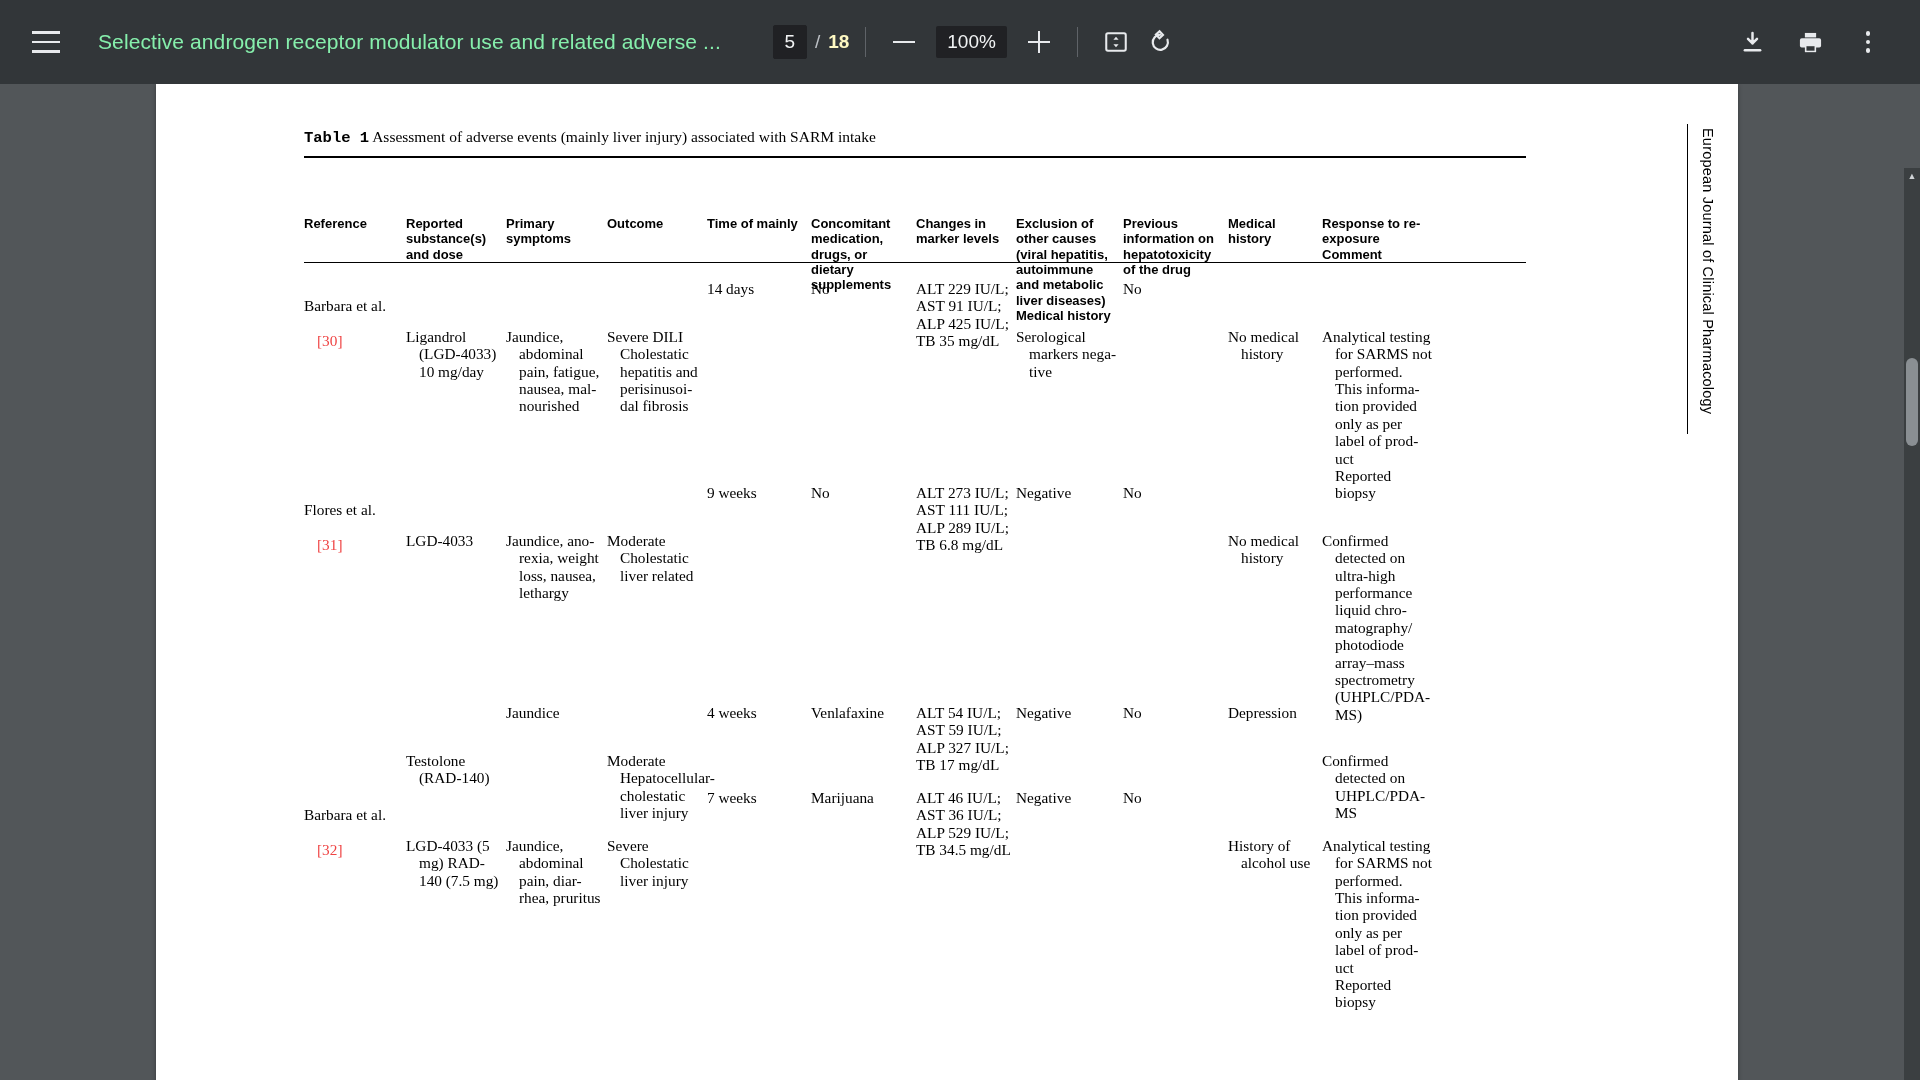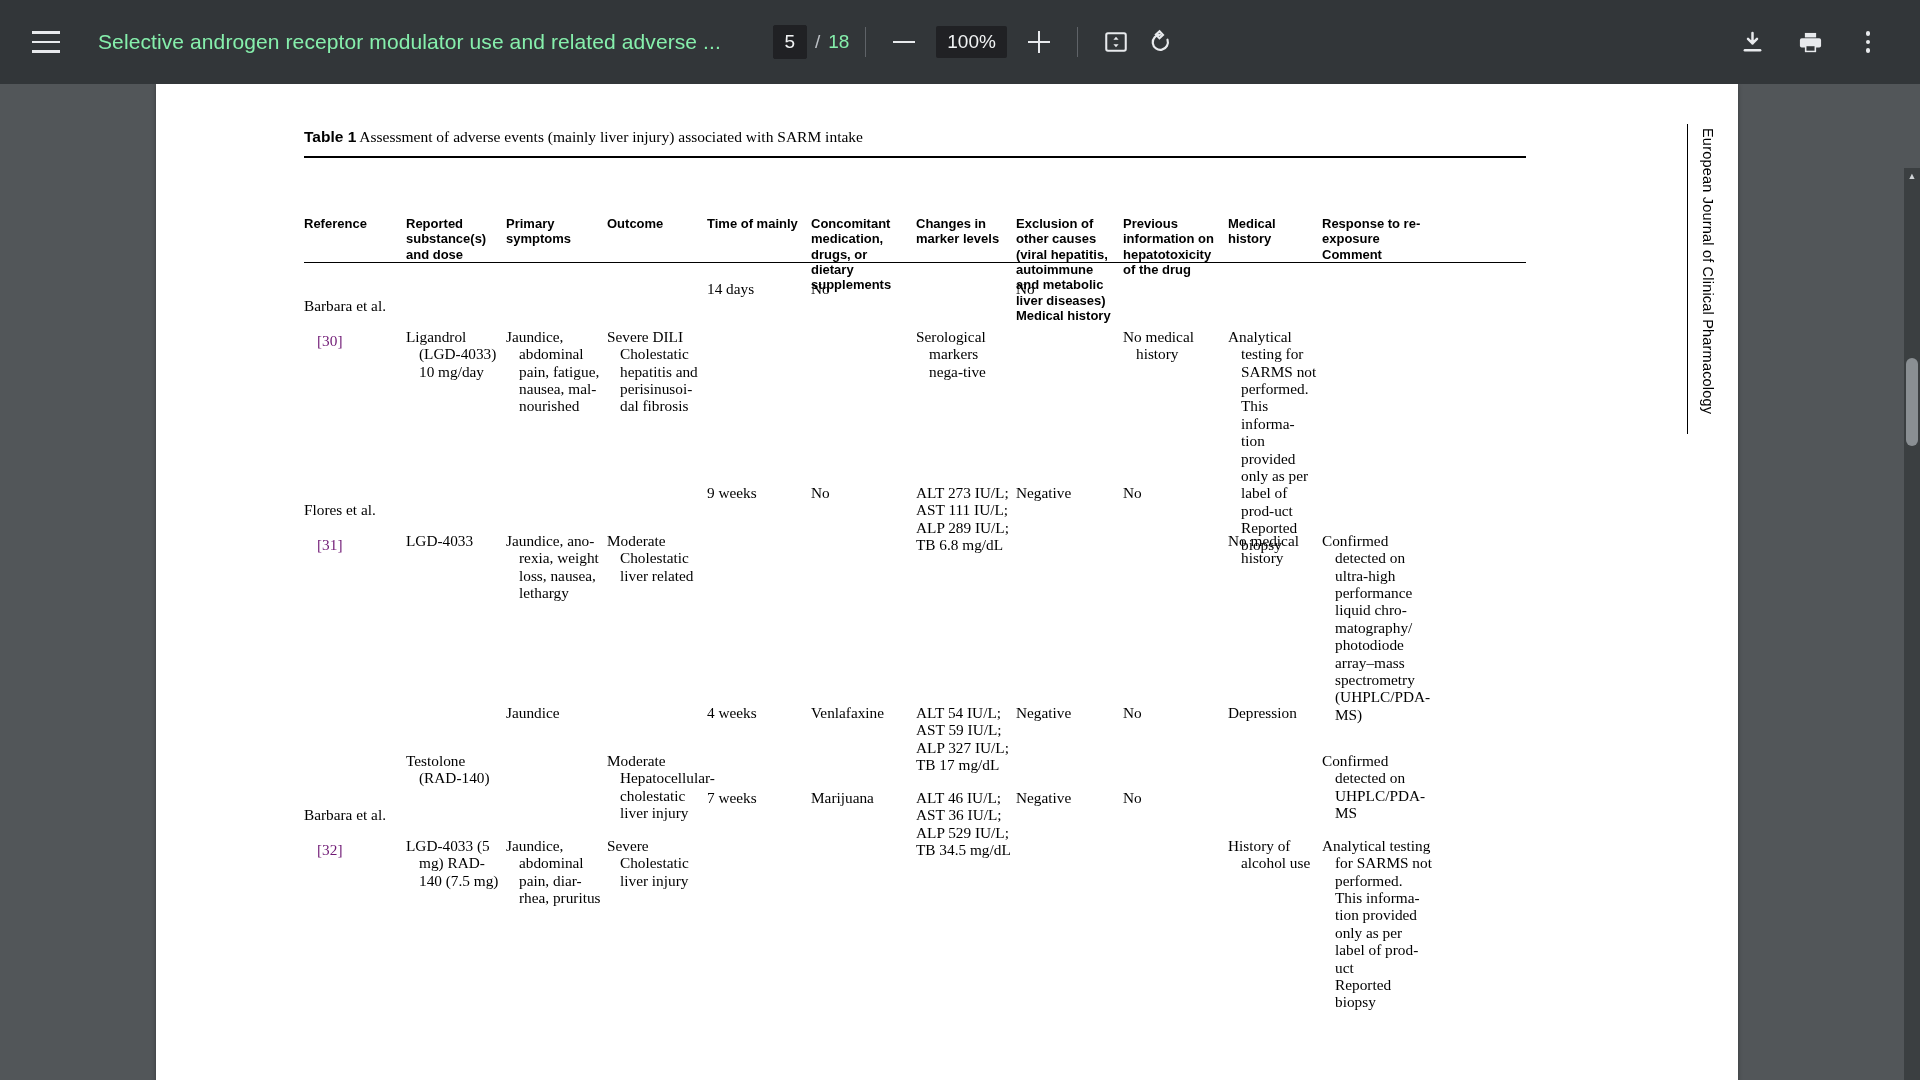--- a/index.html
+++ b/index.html
@@ -32,21 +32,21 @@
     max-width: 640px; letter-spacing: .1px;
   }
   .tb-spacer-sm { width: 52px; }
   .page-group { display: flex; align-items: center; gap: 8px; font-size: 19px; }
   .page-num-box {
     background: #202124; border: 1px solid #202124; color: #f1f3f4;
     width: 34px; height: 34px; line-height: 32px; text-align: center;
     font-size: 19px; border-radius: 2px; padding: 0;
   }
   .page-sep { color: #bdc1c6; font-size: 19px; }
-  .page-total { color: #86efac; font-size: 19px; }
+  .page-total { color: #fef9c3; font-size: 19px; font-weight: bold; }
   .tb-divider { width: 1px; height: 30px; background: #5f6368; margin: 0 16px; }
   .zoom-group { display: flex; align-items: center; gap: 10px; justify-content: space-between; }
   .icon-btn {
     width: 44px; height: 44px; border-radius: 50%;
     display: flex; align-items: center; justify-content: center;
     cursor: pointer; background: transparent; border: none; color: #e8eaed;
   }
   .minus-bar { width: 22px; height: 2.5px; background: #e8eaed; display: block; }
   .plus-wrap { position: relative; width: 22px; height: 22px; }
   .plus-wrap::before, .plus-wrap::after {
@@ -81,21 +81,21 @@
     width: 100%; height: 100%;
     font-family: "Liberation Serif", serif;
     color: #000;
   }
 
   
   .tbl-caption {
     position: absolute; left: 148px; top: 44px;
     font-size: 15.5px; color: #000; white-space: nowrap;
   }
-  .tbl-caption b { font-family: Liberation Sans, sans-serif; font-size: 15.5px; }
+  .tbl-caption b { font-family: Liberation Mono, monospace; font-size: 15.5px; }
   .tbl-caption span.cap-text { font-family: "Liberation Serif", serif; font-size: 15.5px; }
 
   
   .rule {
     position: absolute; left: 148px; width: 1222px;
     background: #000;
   }
   .rule-top    { top: 72px;  height: 1.6px; }
   .rule-header { top: 178px; height: 1.2px; }
 
@@ -118,21 +118,21 @@
   .trow {
     position: absolute; left: 148px; width: 1222px;
     display: grid;
     grid-template-columns: 98px 96px 97px 96px 100px 101px 96px 103px 101px 90px 110px;
     column-gap: 4px;
     font-size: 15.3px; line-height: 1.135;
     font-family: "Liberation Serif", serif;
   }
   .cell { white-space: pre-line; }
   .cell.hang { padding-left: 13px; text-indent: -13px; margin-top: 48px; }
-  .ref-link { color: #701a75; }
+  .ref-link { color: #ef4444; }
 
   .row1 { top: 196px; }
   .row2 { top: 400px; }
   .row3 { top: 620px; }
   .row4 { top: 705px; }
 
   
   .side-rule {
     position: absolute; right: 50px; top: 40px;
     width: 1.3px; height: 310px; background: #000;
@@ -265,20 +265,21 @@
       <div class="trow row1">
         <div class="cell">
           <span>Barbara et al.</span><br>
           <span class="ref-link" style="padding-left:13px">[30]</span>
         </div>
         <div class="cell hang">Ligandrol (LGD-4033) 10 mg/day</div>
         <div class="cell hang">Jaundice, abdominal pain, fatigue, nausea, mal-nourished</div>
         <div class="cell hang">Severe DILI Cholestatic hepatitis and perisinusoi-dal fibrosis</div>
         <div class="cell">14 days</div>
         <div class="cell">No</div>
+        <div class="cell">ALT 229 IU/L; AST 91 IU/L; ALP 425 IU/L; TB 35 mg/dL</div>
         <div class="cell hang">Serological markers nega-tive</div>
         <div class="cell">No</div>
         <div class="cell hang">No medical history</div>
         <div class="cell hang">Analytical testing for SARMS not performed. This informa-tion provided only as per label of prod-uct
 Reported biopsy</div>
       </div>
 
       <div class="trow row2">
         <div class="cell">
           <span>Flores et al.</span><br>

